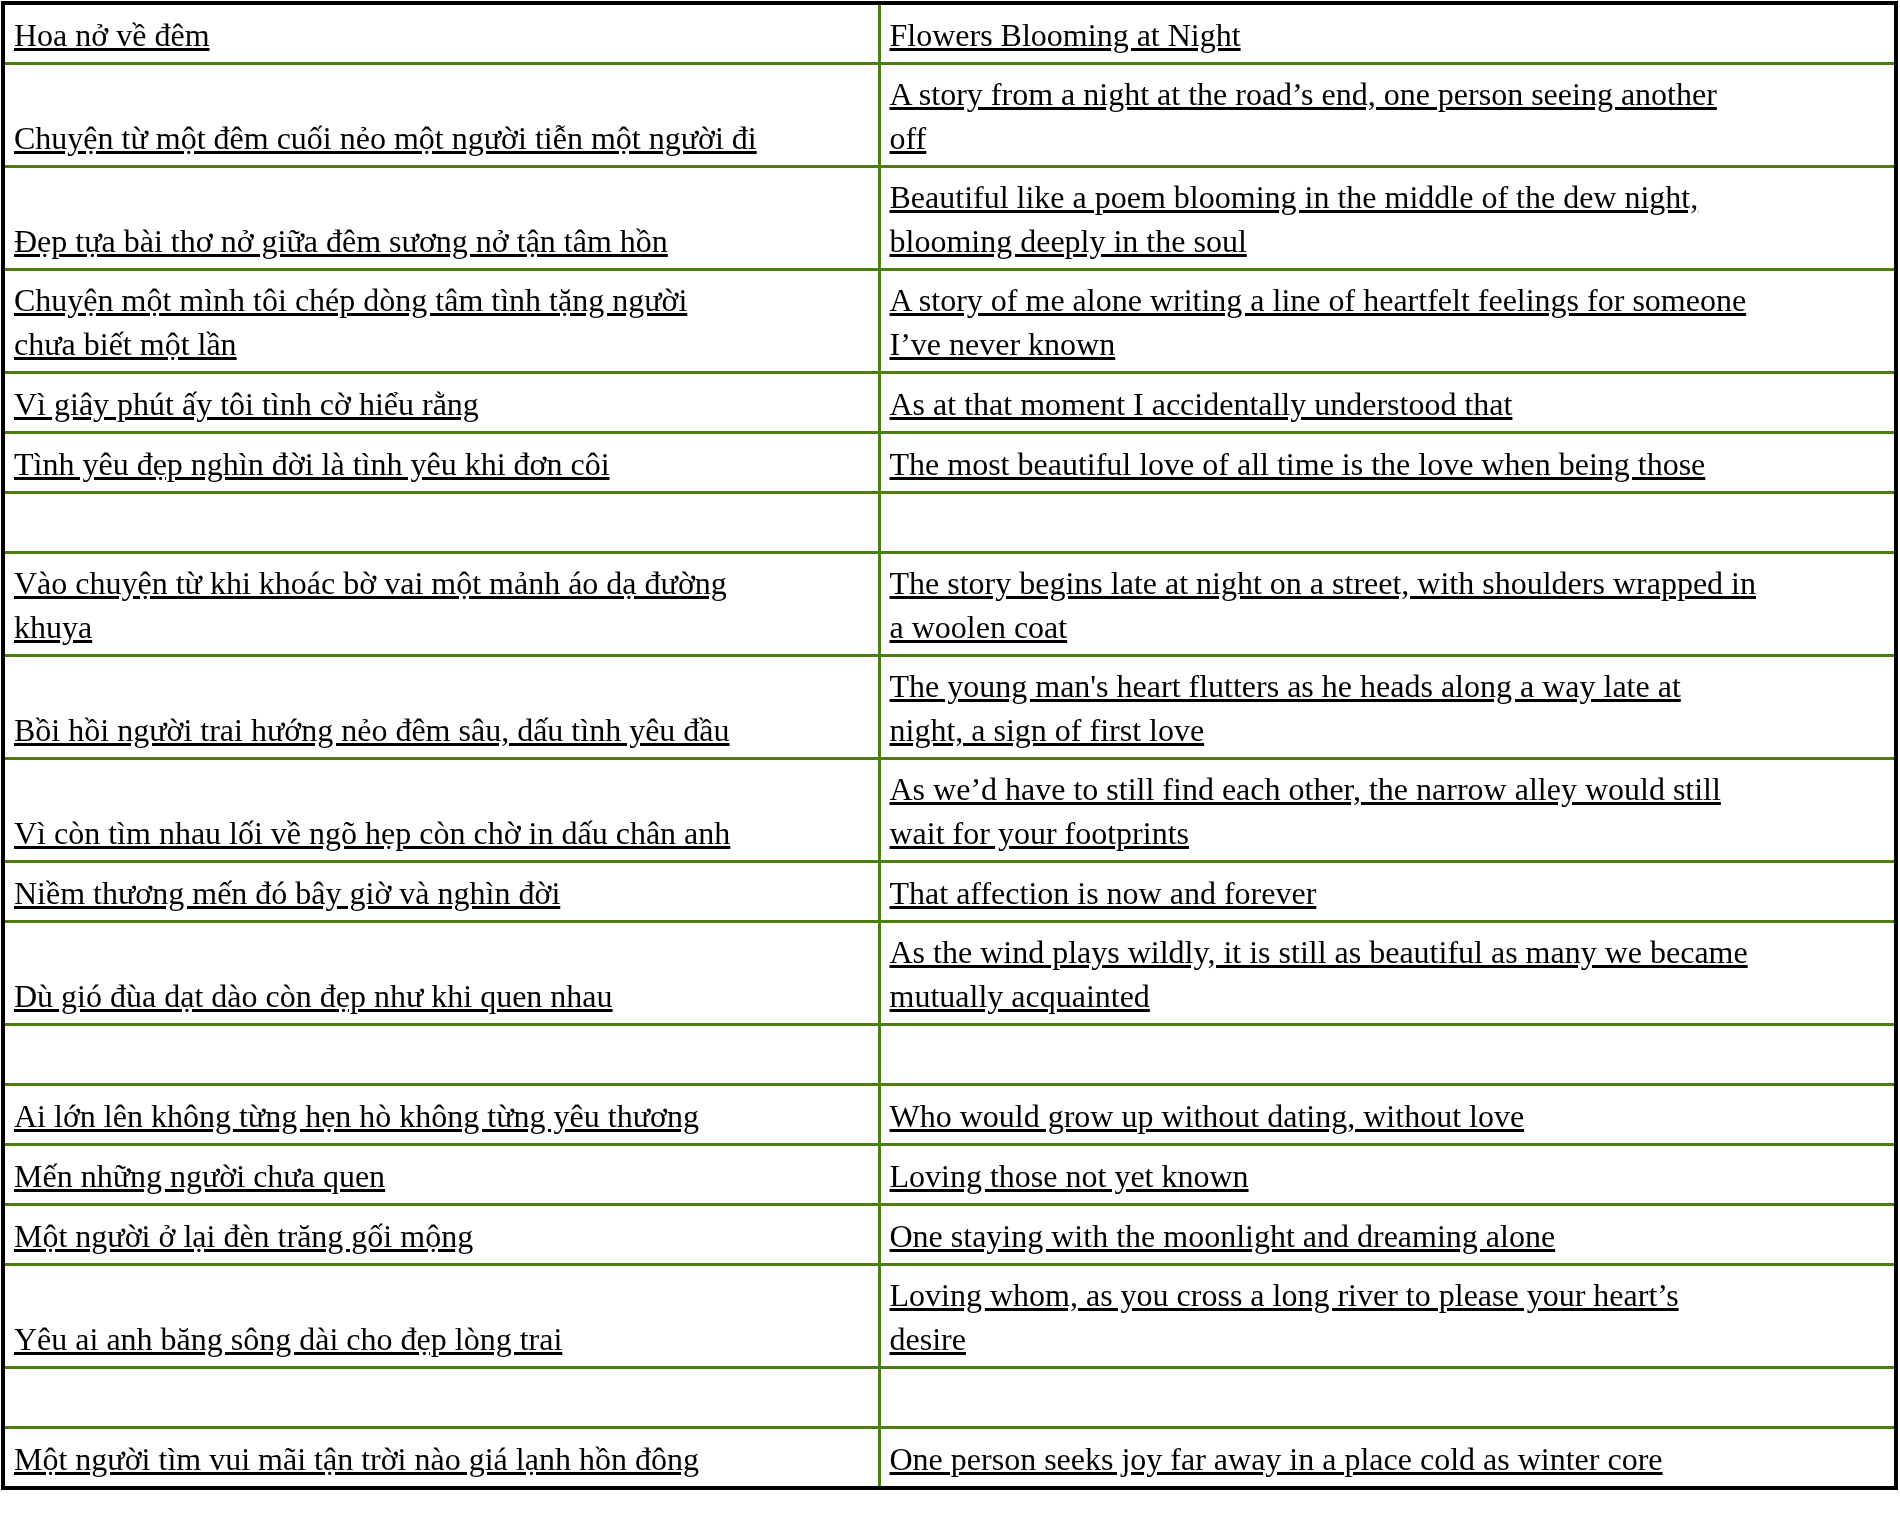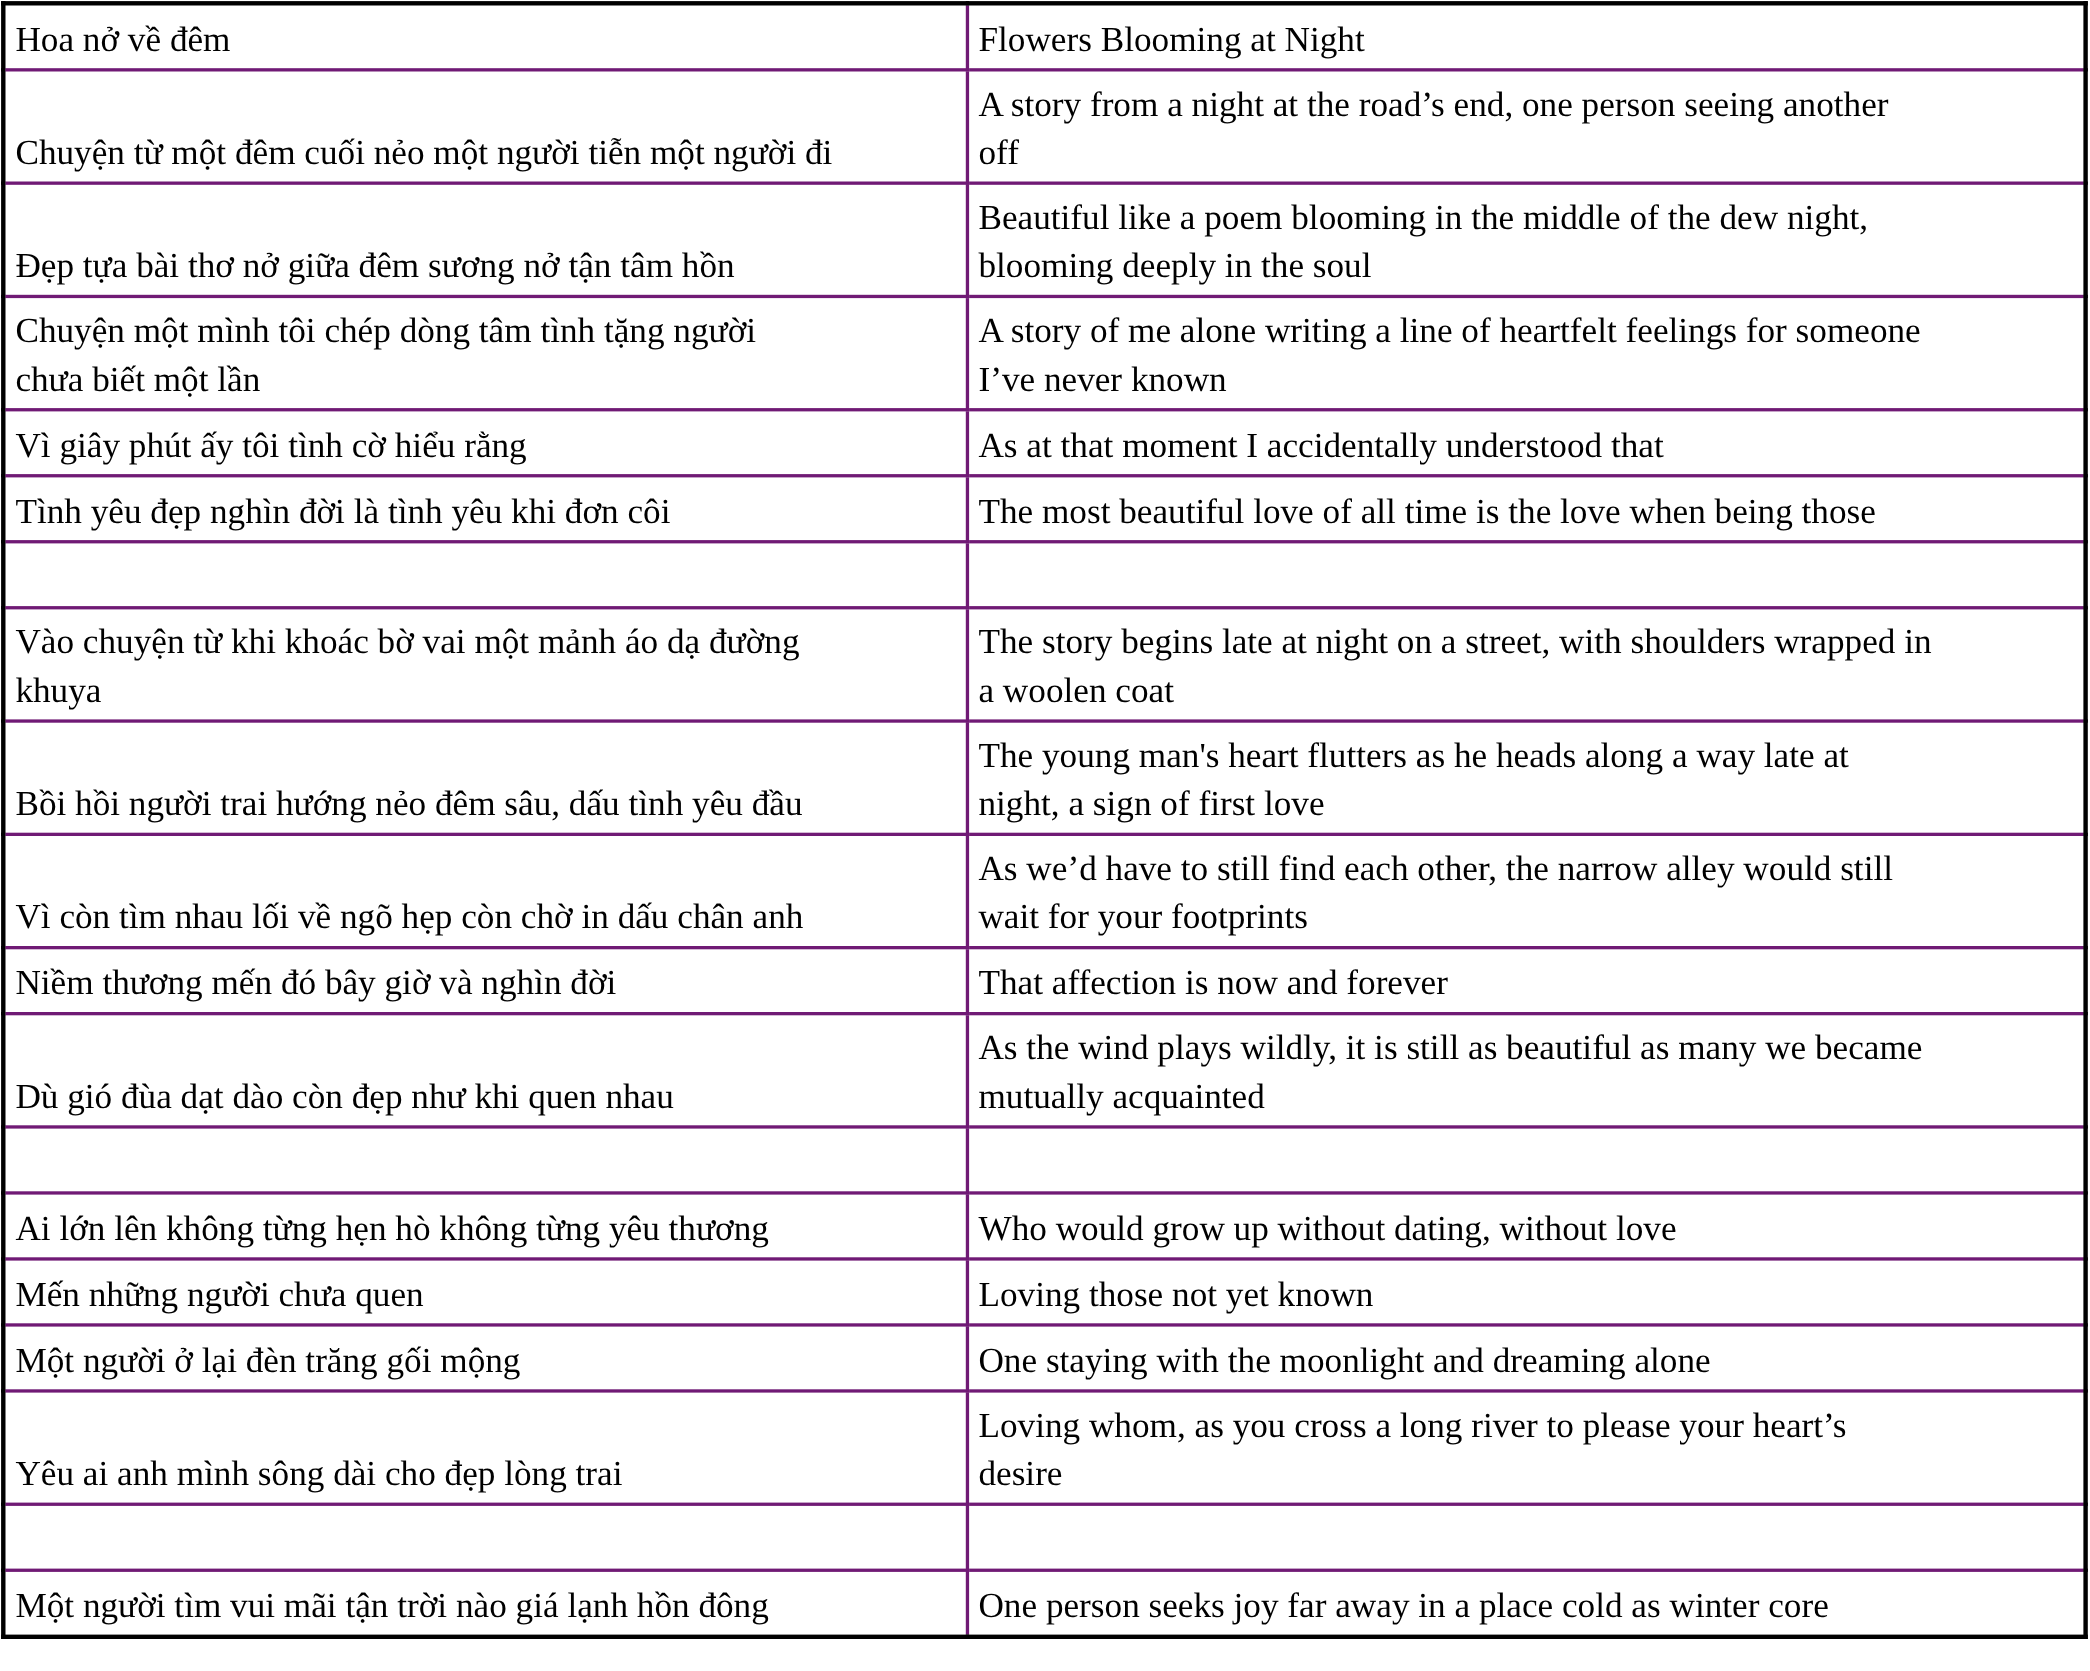--- a/index.html
+++ b/index.html
@@ -18,26 +18,27 @@
     border-collapse: collapse;
     table-layout: fixed;
     width: 1897px;
     border: 4px solid #000000;
     font-family: "Liberation Serif", "DejaVu Serif", serif;
     font-size: 32px;
     line-height: 44px;
     color: #000000;
   }
   table.lyrics td {
-    border: 3px solid #701a75;
+    border: 3px solid #4d7c0f;
     vertical-align: bottom;
     padding: 2px 8px 5px 9px;
     white-space: pre-line;
     overflow: hidden;
     word-wrap: break-word;
+    text-decoration: underline;
   }
   tr.single td, tr.empty td { height: 50px; }
   tr.double td { height: 93px; }
 </style>
 </head>
 <body>
 
 <div class="page">
   <table class="lyrics">
     <colgroup>
@@ -112,21 +113,21 @@
         </tr>
         <tr class="single">
           <td>Mến những người chưa quen</td>
           <td>Loving those not yet known</td>
         </tr>
         <tr class="single">
           <td>Một người ở lại đèn trăng gối mộng</td>
           <td>One staying with the moonlight and dreaming alone</td>
         </tr>
         <tr class="double">
-          <td>Yêu ai anh mình sông dài cho đẹp lòng trai</td>
+          <td>Yêu ai anh băng sông dài cho đẹp lòng trai</td>
           <td>Loving whom, as you cross a long river to please your heart’s
 desire</td>
         </tr>
         <tr class="empty">
           <td></td>
           <td></td>
         </tr>
         <tr class="single">
           <td>Một người tìm vui mãi tận trời nào giá lạnh hồn đông</td>
           <td>One person seeks joy far away in a place cold as winter core</td>

